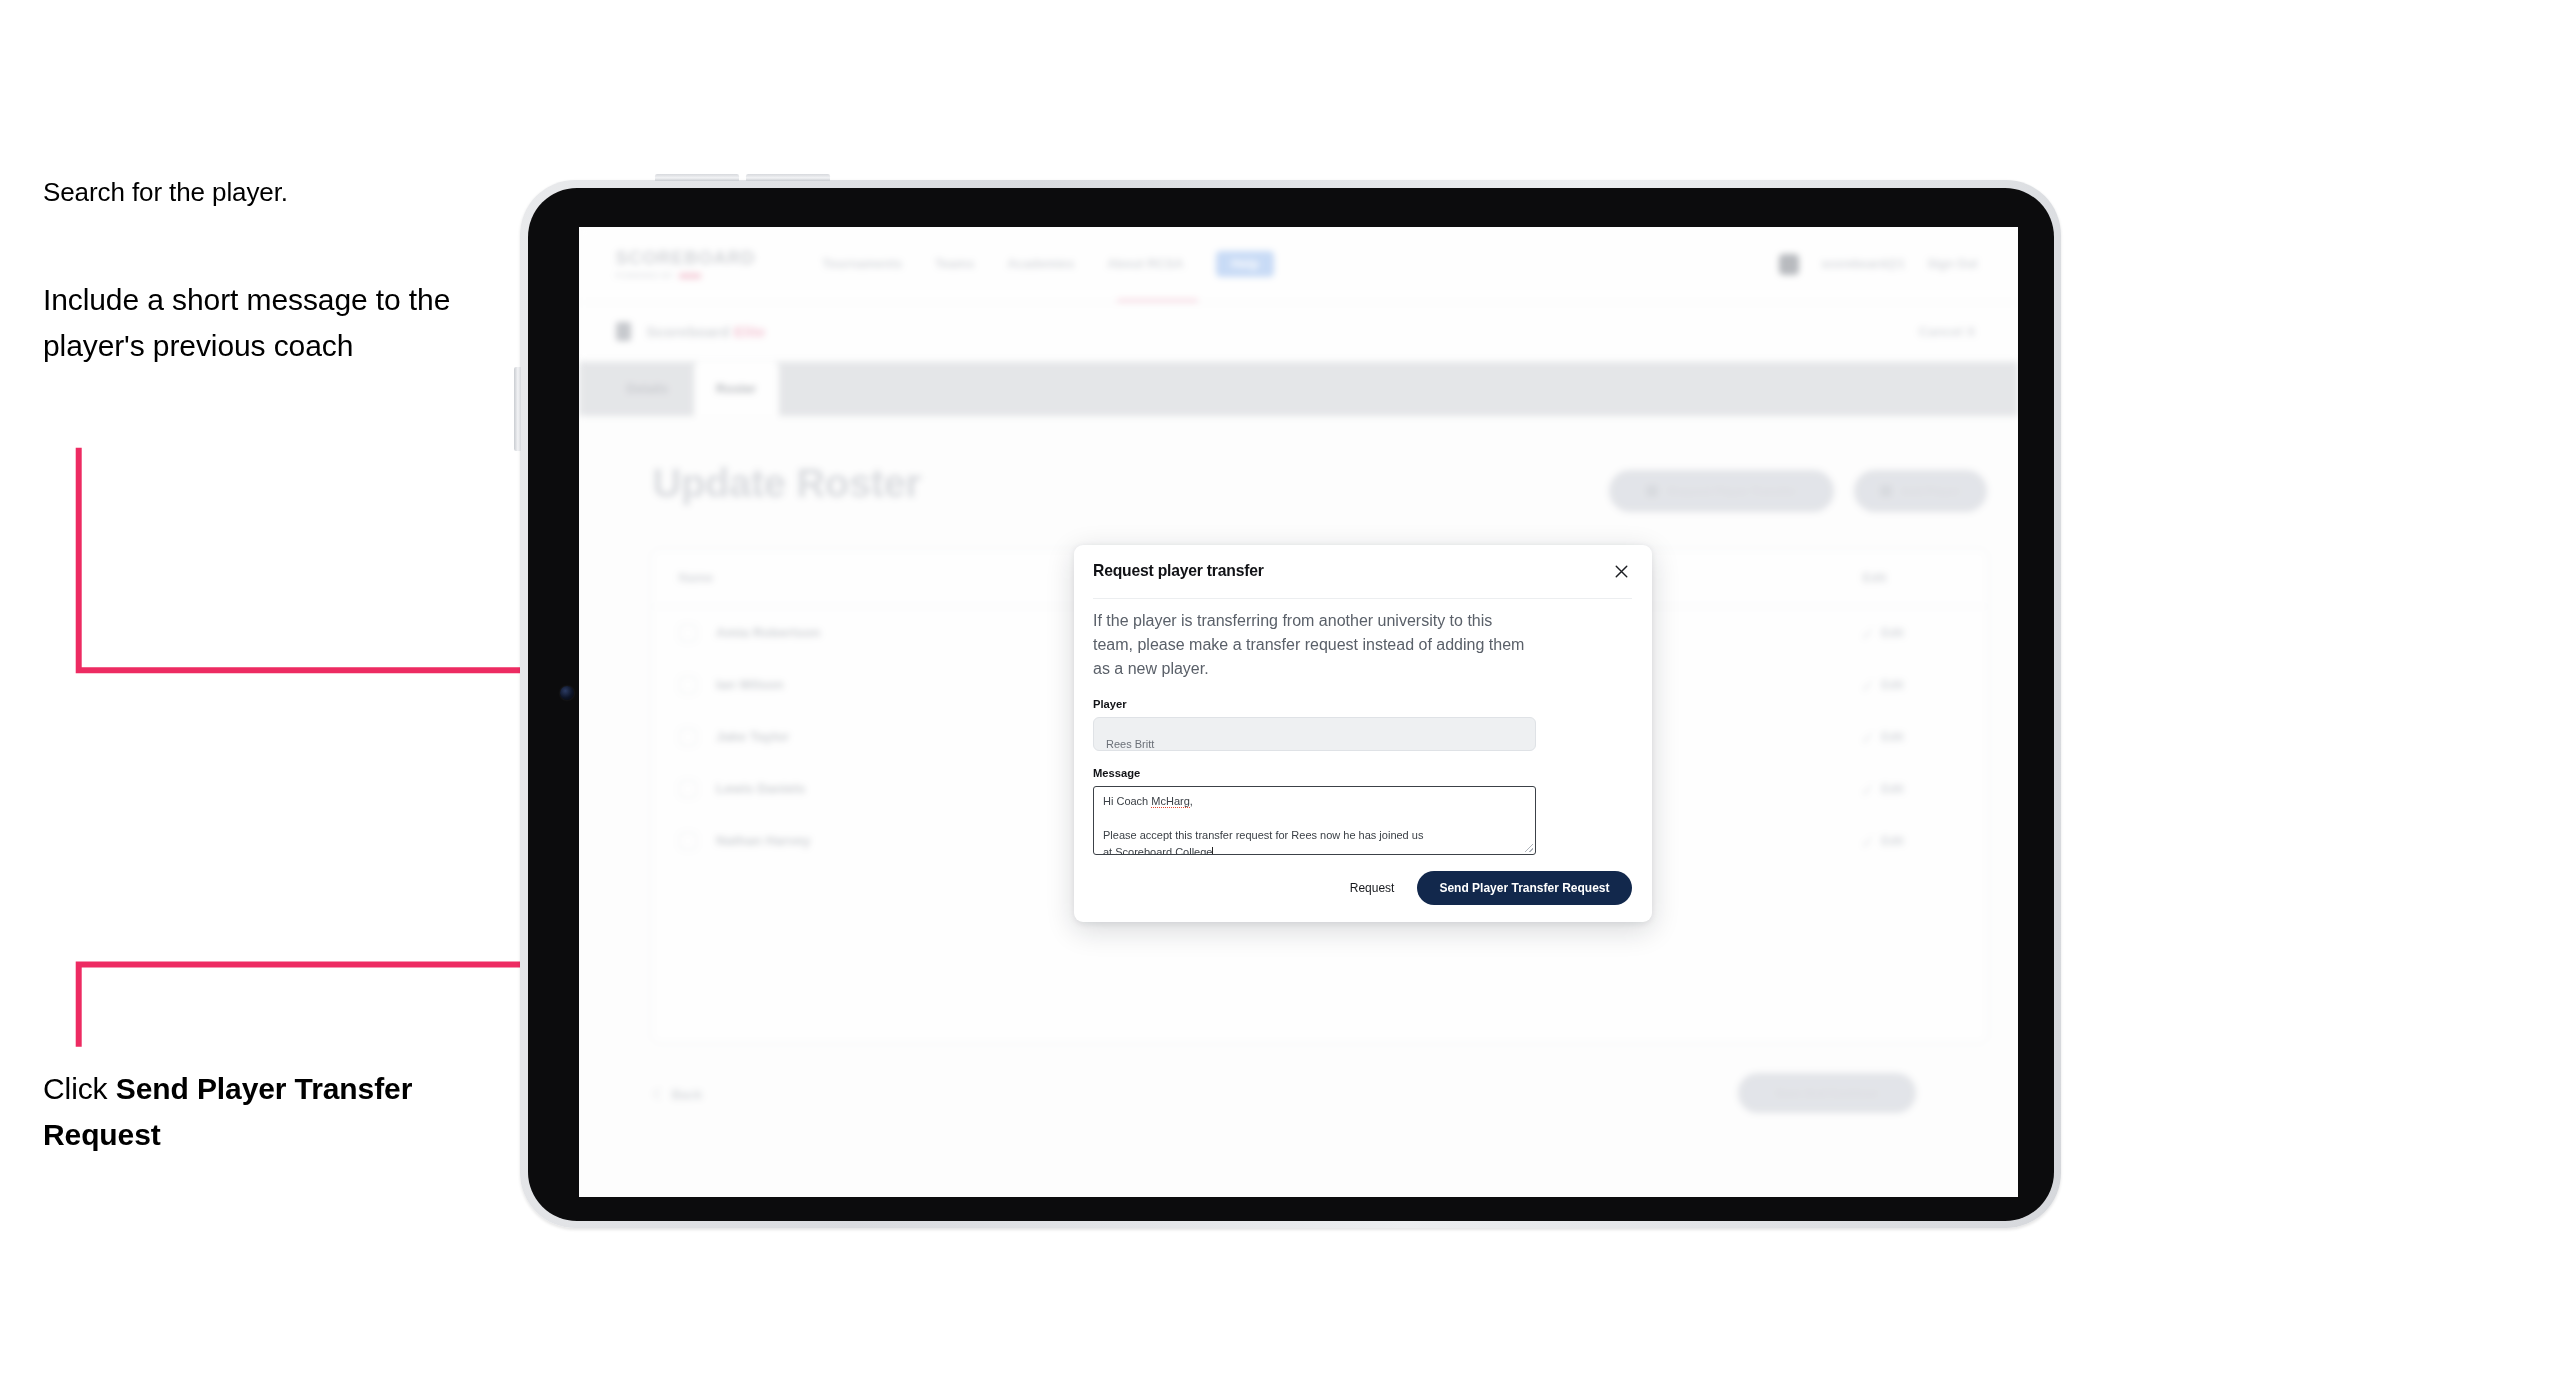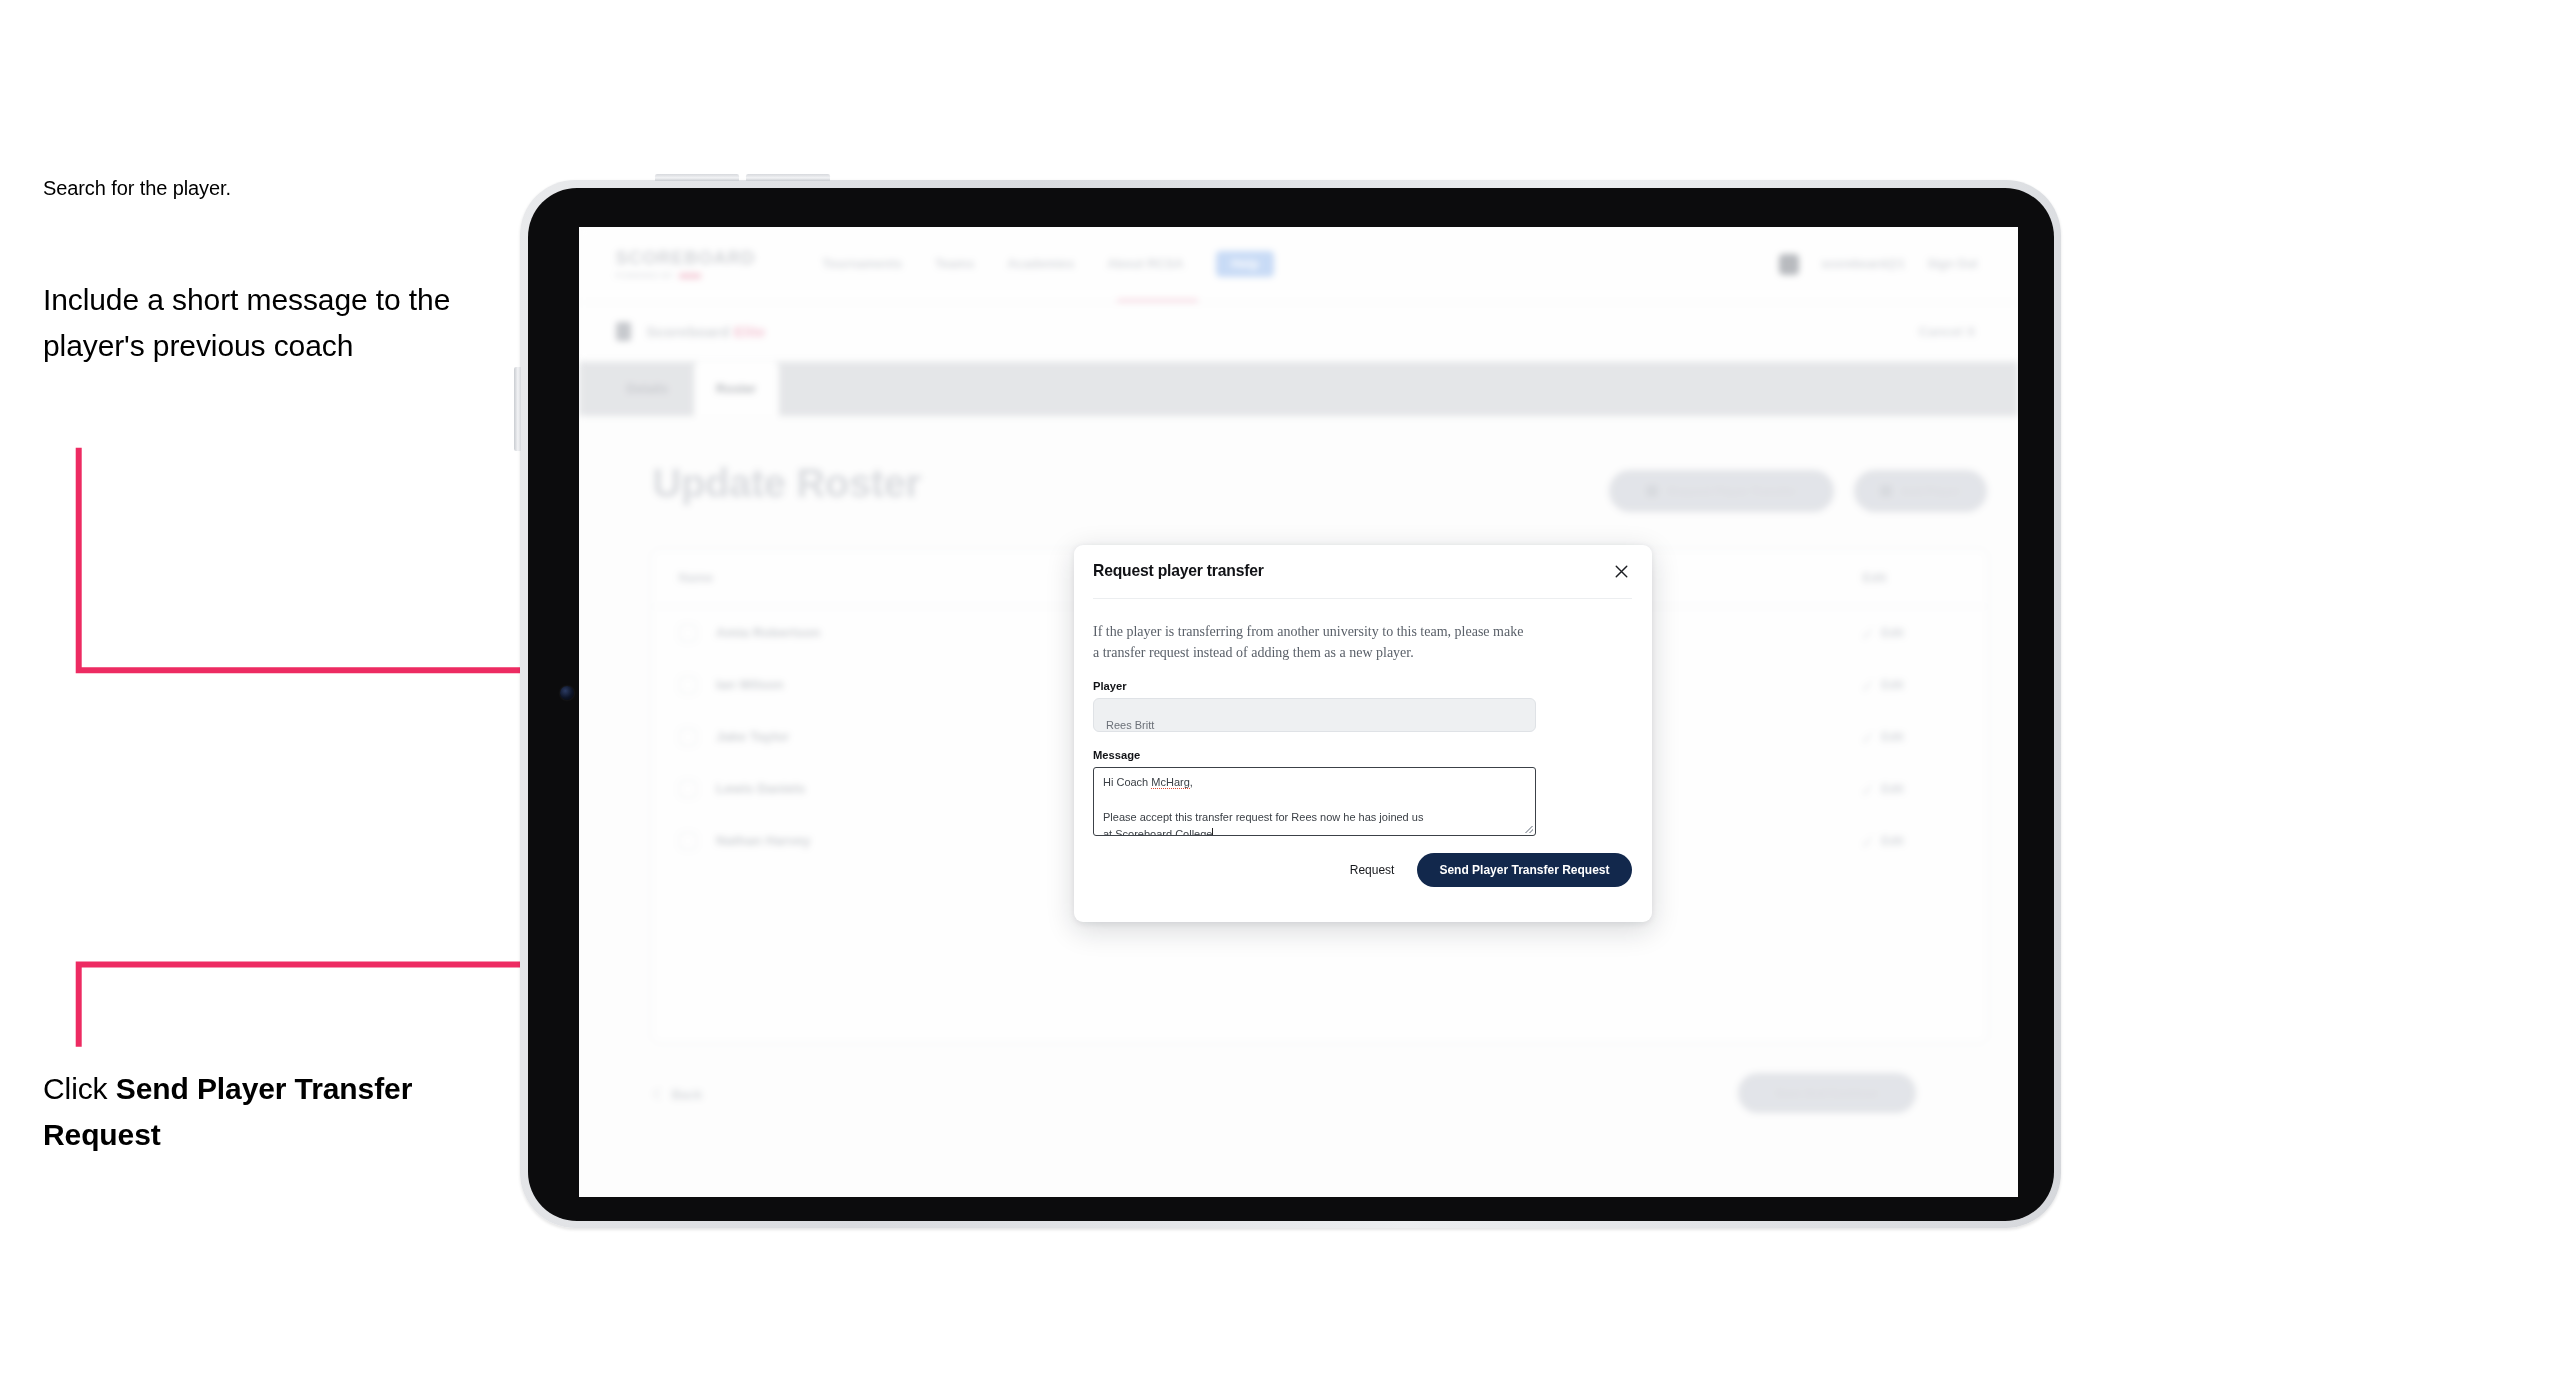--- a/index.html
+++ b/index.html
@@ -13,21 +13,21 @@
   #stage { position: relative; width: 2576px; height: 1386px; background: #fff; }
 
   
   .anno {
     position: absolute;
     color: #000;
     font-family: "Liberation Sans", sans-serif;
     font-weight: 400;
     letter-spacing: -0.1px;
   }
-  #anno-search { left: 43px; top: 175px; font-size: 20px; line-height: 1.34; white-space: nowrap; }
+  #anno-search { left: 43px; top: 175px; font-size: 26px; line-height: 1.34; white-space: nowrap; }
   #anno-message { left: 43px; top: 277px; font-size: 30px; line-height: 1.52; width: 427px; }
   #anno-click { left: 43px; top: 1066px; font-size: 30px; line-height: 1.52; width: 374px; }
   #anno-click .strong { font-weight: 700; }
 
   
   .arrow-svg { position: absolute; left: 0; top: 0; width: 2576px; height: 1386px; pointer-events: none; }
 
   
   #tablet {
     position: absolute;
@@ -164,21 +164,21 @@
     box-shadow: 0 7.5px 28.5px rgba(16,24,40,.16), 0 1.5px 6px rgba(16,24,40,.08);
     padding: 0 19.5px;
   }
   #modal-head {
     height: 54px; display: flex; align-items: center; justify-content: space-between;
     border-bottom: 0.7px solid #eceef0;
   }
   #modal-title { font-size: 15.7px; font-weight: 700; color: #111216; letter-spacing: -0.2px; }
   #modal-close { width: 21px; height: 21px; display: flex; align-items: center; justify-content: center; cursor: pointer; }
   #modal-desc {
-    margin-top: 22px; font-size: 14px; line-height: 1.52; color: #5a6069; width: 433px; font-family: Liberation Serif, serif;
+    margin-top: 10px; font-size: 16px; line-height: 1.52; color: #5a6069; width: 433px;
   }
   .field-label { margin-top: 16.5px; font-size: 11.2px; font-weight: 700; color: #111216; }
   #player-input {
     margin-top: 6.7px; width: 443px; height: 34px; border: 0.7px solid #dfe2e6; border-radius: 6px;
     background: #eef0f2; display: flex; align-items: flex-end; padding: 0 12px;
     font-size: 11px; color: #6b7078;
   }
   #message-box {
     margin-top: 6.7px; width: 443px; height: 69px; border: 0.7px solid #3c4147; border-radius: 3px;
     background: #ffffff; padding: 6px 9px; position: relative; overflow: hidden;

